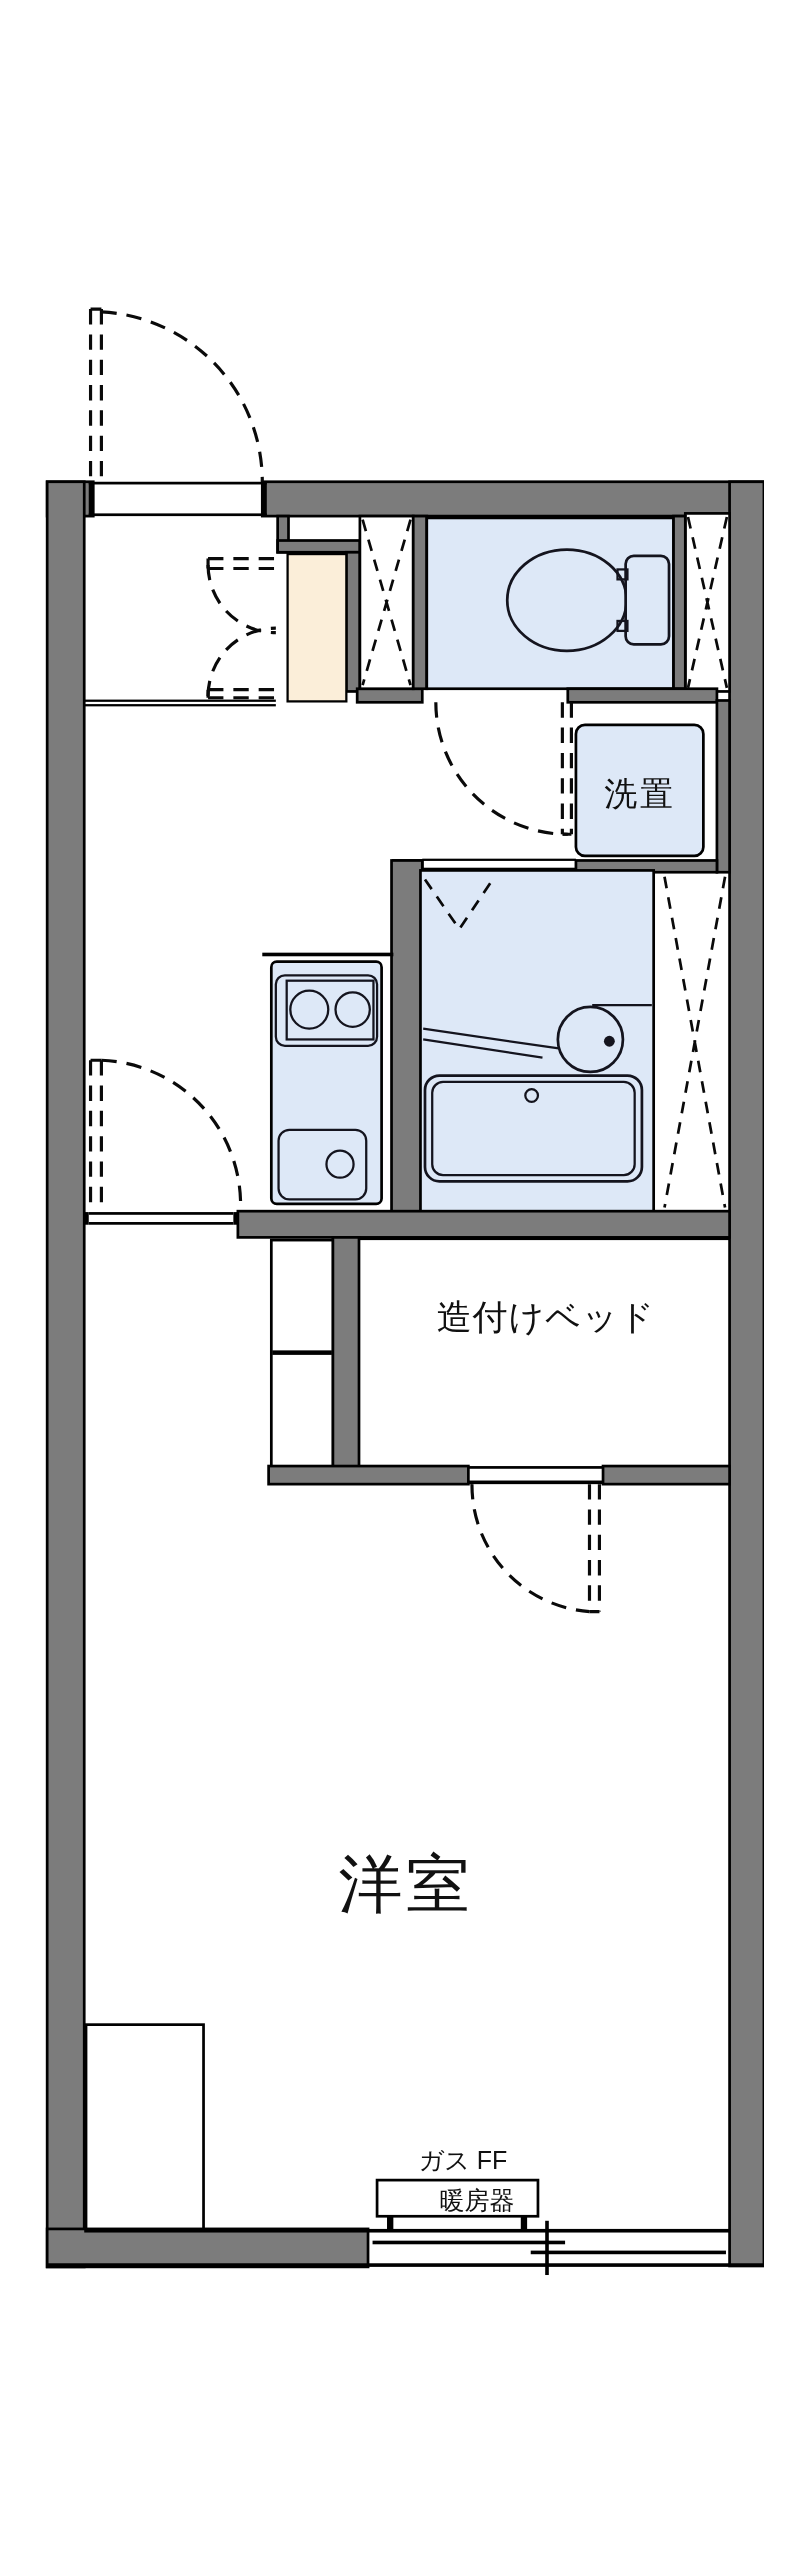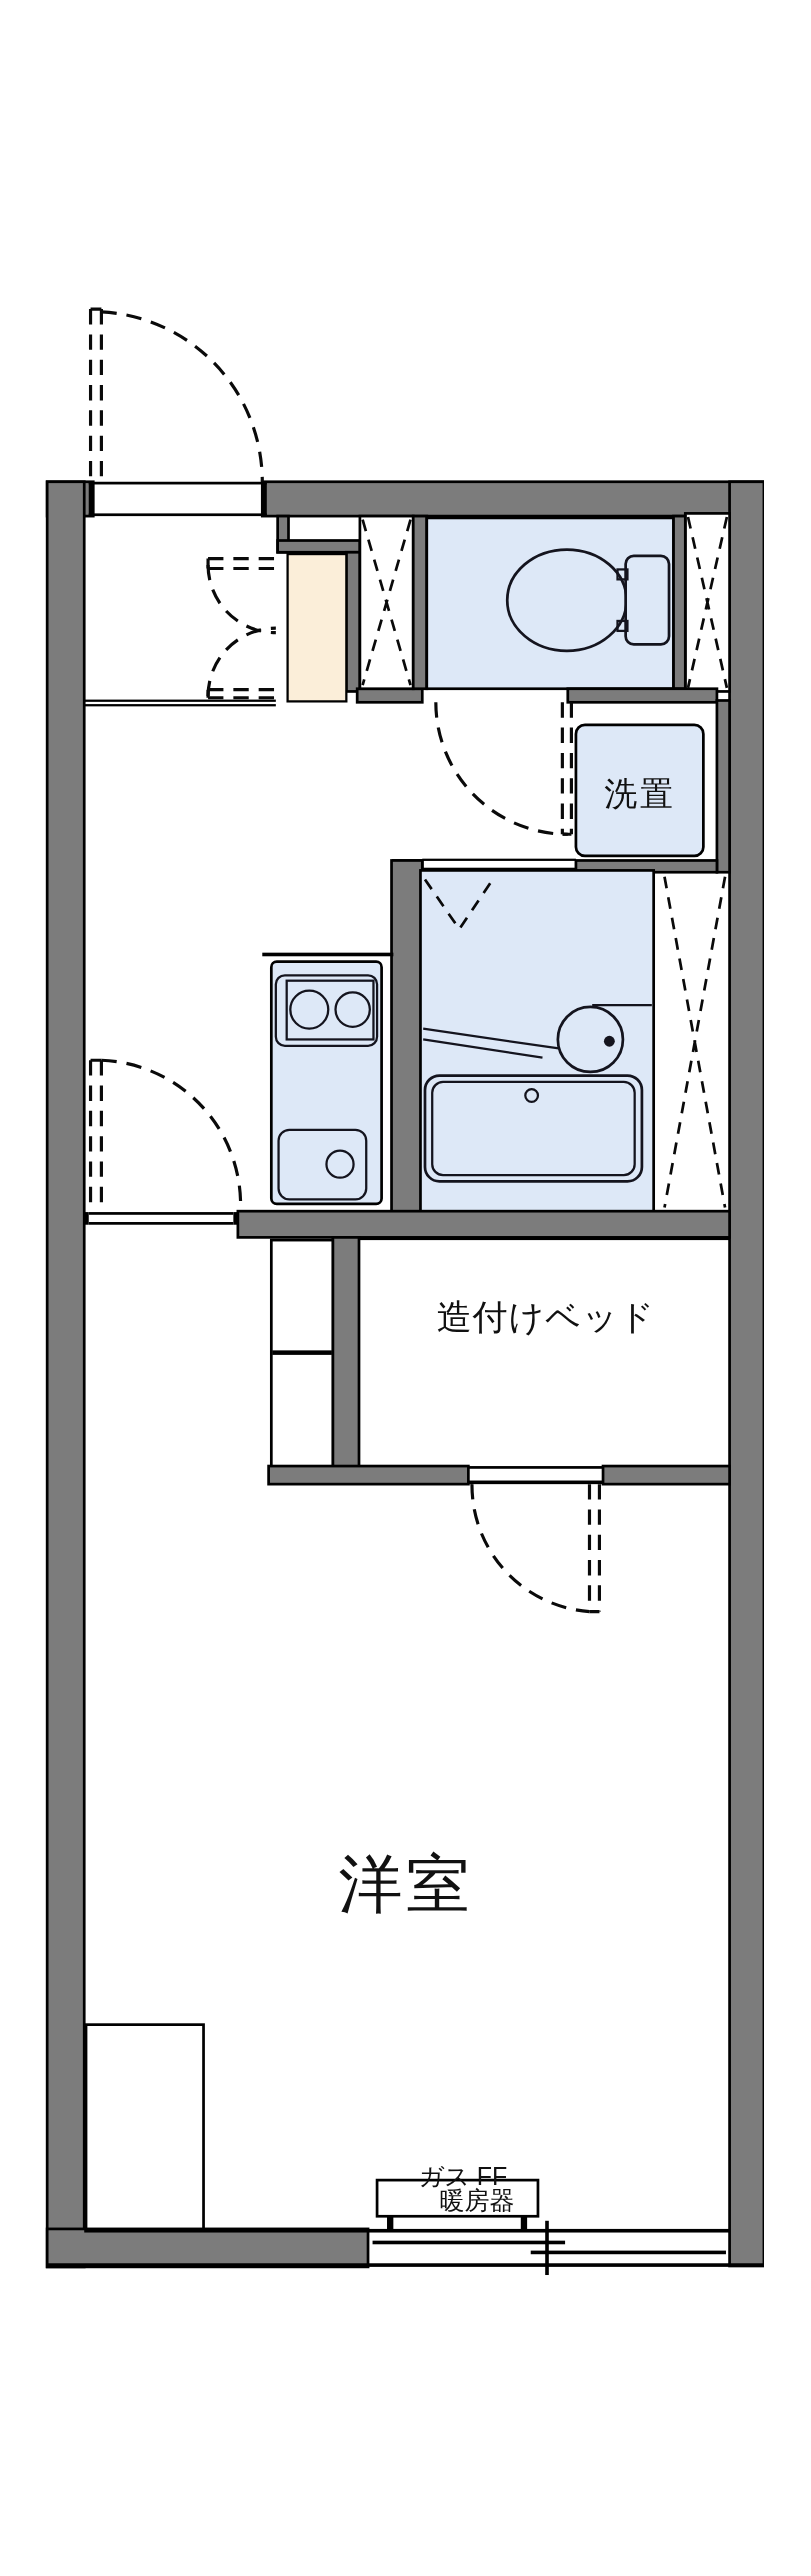--- a/index.html
+++ b/index.html
@@ -17,21 +17,21 @@
   .dash{fill:none;stroke:#0a0a0a;stroke-width:3.5;stroke-dasharray:17 11;}
   .dashx{fill:none;stroke:#0a0a0a;stroke-width:3;stroke-dasharray:13 10;}
   
   .lbl{position:absolute;color:#111;white-space:nowrap;transform:translateX(-50%);}
   .lbl-laundry{left:640px;top:772px;font-size:33px;letter-spacing:2.7px;}
   .lbl-bed1{left:546px;top:1294px;font-size:35px;letter-spacing:0.9px;}
   .lbl-bed2{left:544px;top:1344px;font-size:35px;}
   .lbl-room{left:406px;top:1820px;font-size:64px;letter-spacing:3.6px;margin-top:21px;}
   .lbl-area{left:409px;top:1864px;font-size:52px;}
   .lbl-area sup{font-size:29px;vertical-align:super;}
-  .lbl-gas{left:463px;top:2144px;font-size:25px;margin-top:16px;}
+  .lbl-gas{left:463px;top:2144px;font-size:25px;}
   .lbl-heater{left:457px;top:2184px;font-size:25px;padding-left:40px;}
 </style>
 </head>
 <body>
 
 <div class="plan">
 
   <svg width="812" height="2576" viewBox="0 0 898 2850">
 
     <g>

